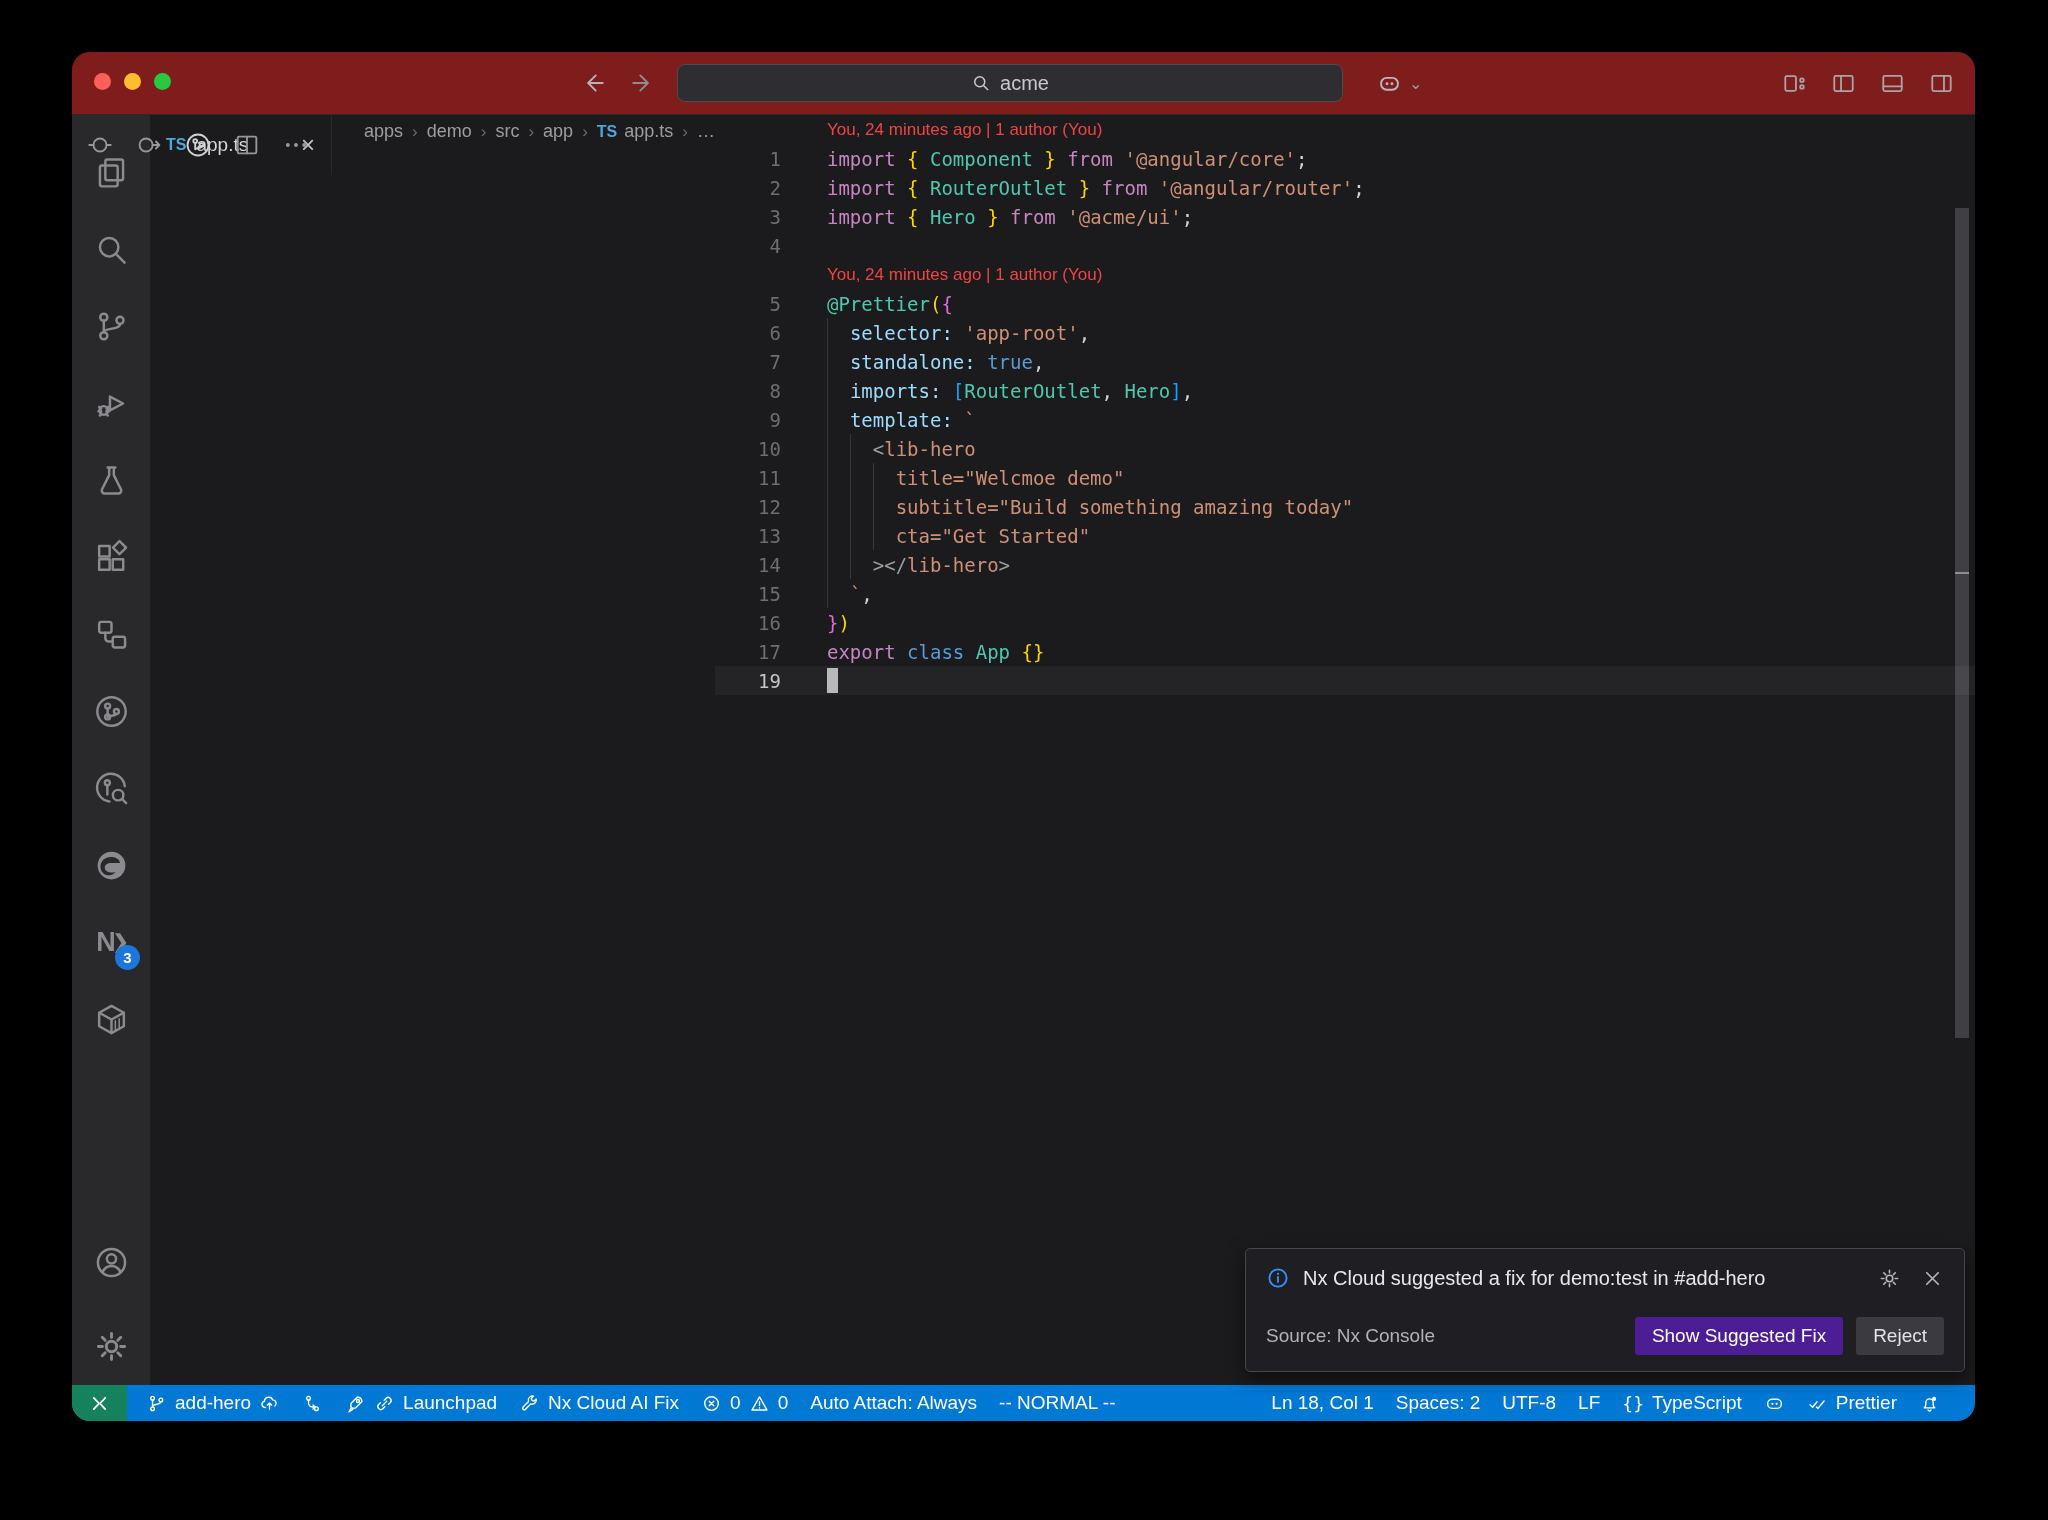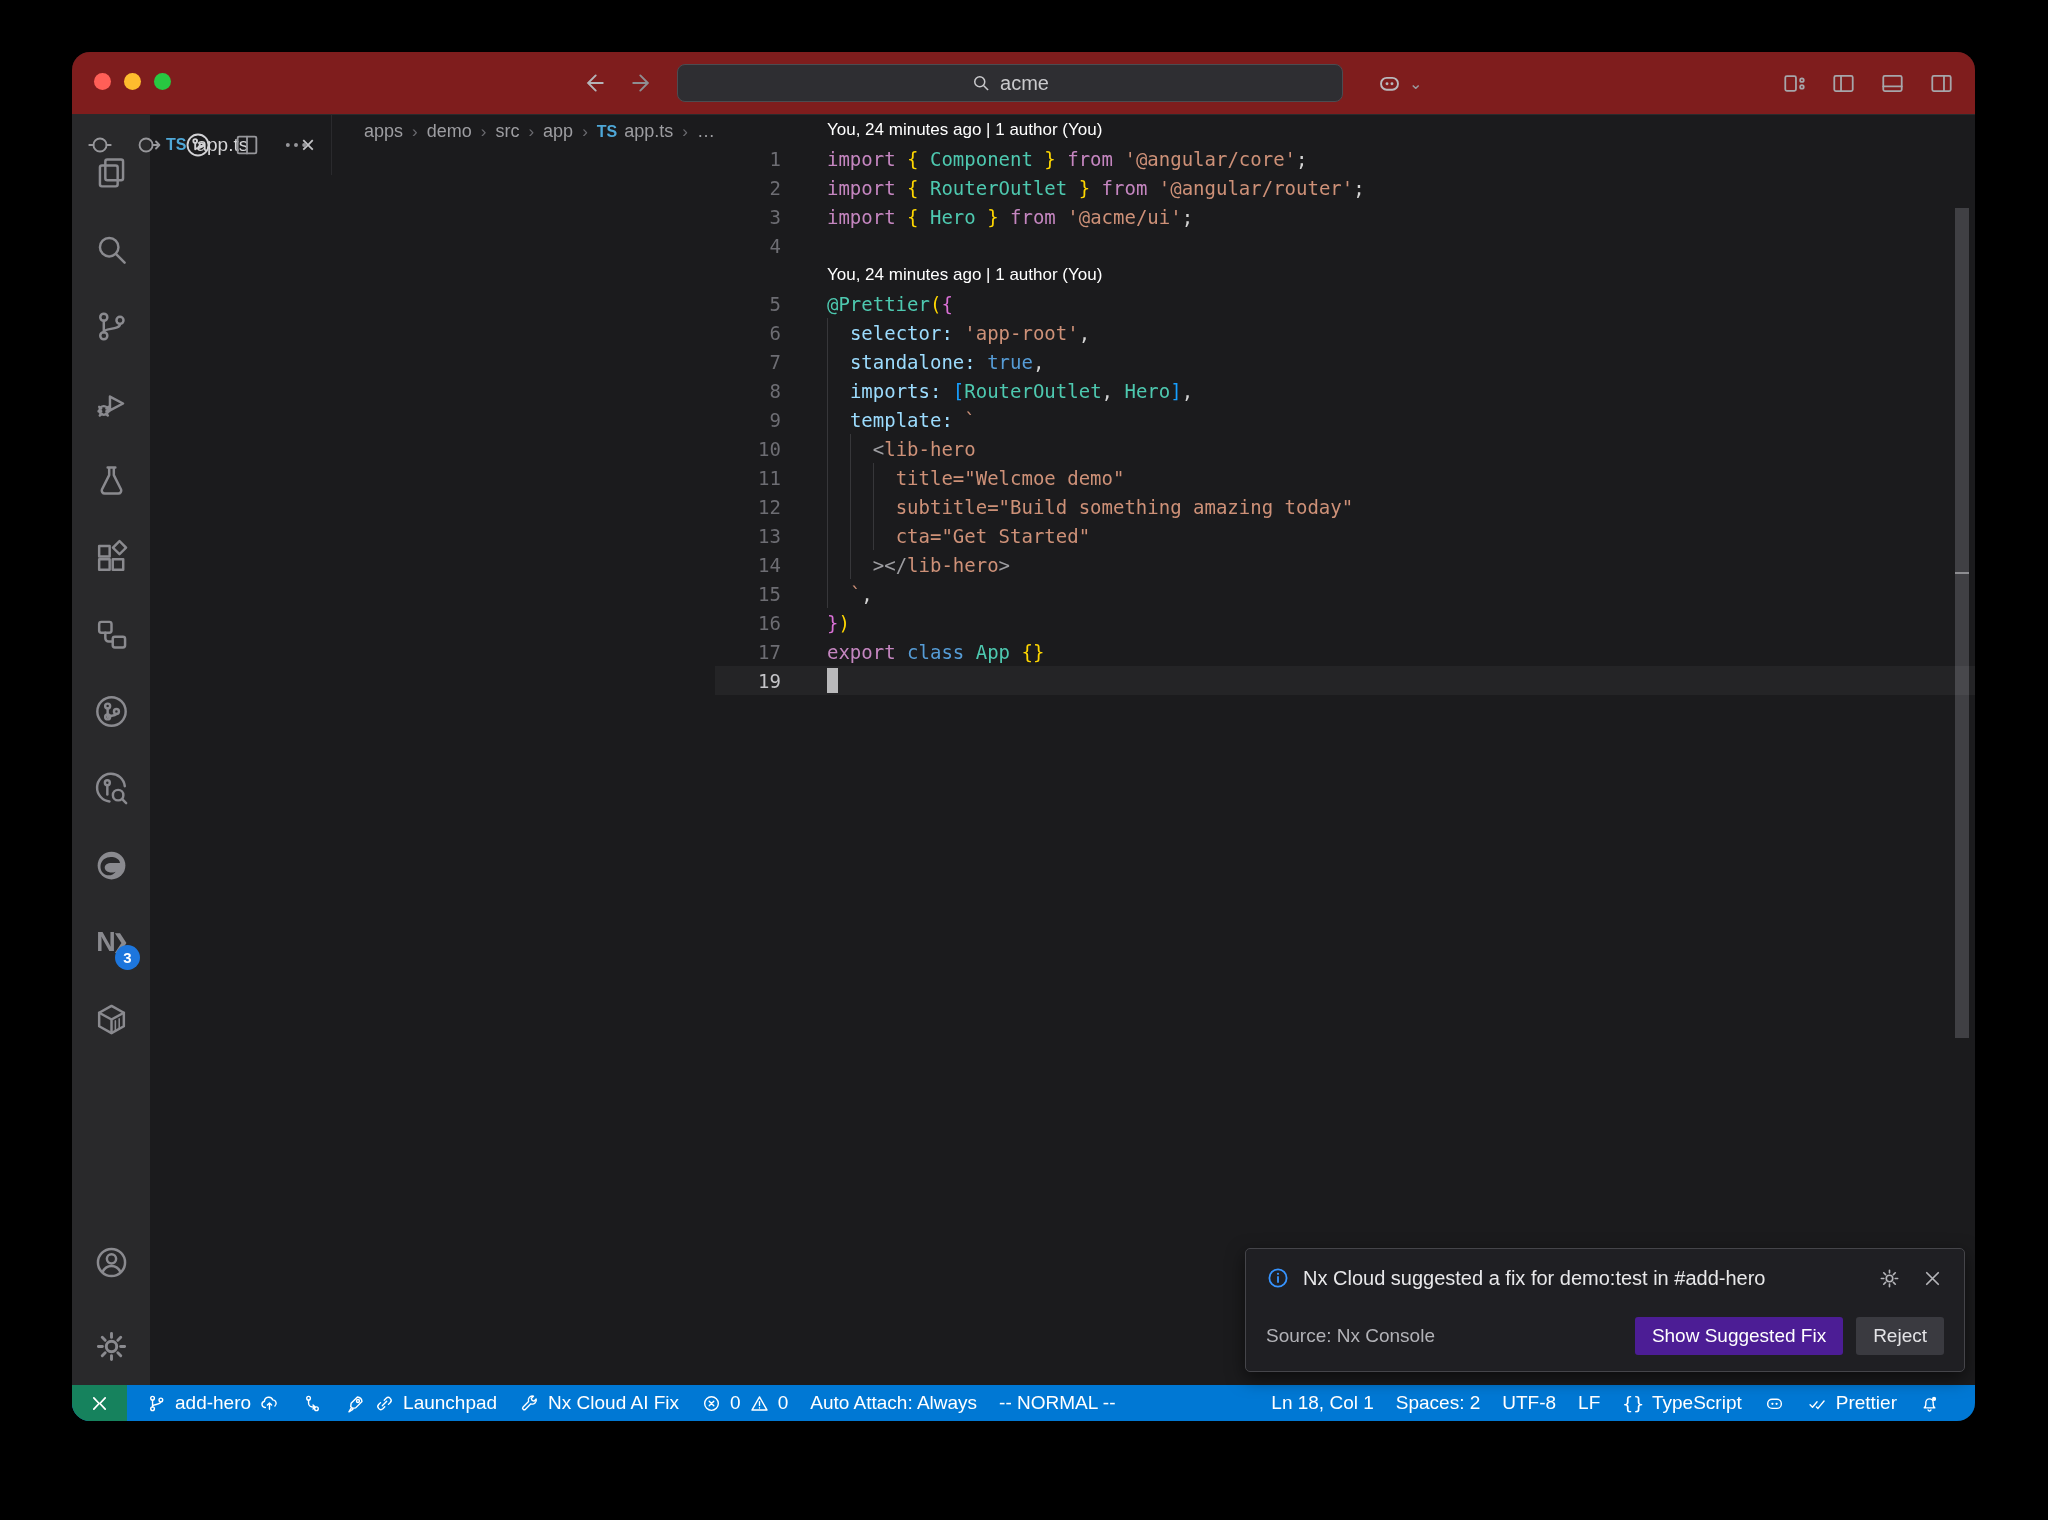--- a/index.html
+++ b/index.html
@@ -55,21 +55,21 @@
   .bc-sep { color:#6b6b70; font-size:17px; }
 
   
   .editor { flex:1; position:relative; font-family:"DejaVu Sans Mono",monospace; font-size:19px; overflow:hidden; }
   .row { height:29px; display:flex; align-items:center; white-space:pre; position:relative; }
   .row.cur { background:rgba(255,255,255,0.045); }
   .lnum { width:66px; text-align:right; color:#6d6d73; flex:none; }
   .row.cur .lnum { color:#c4c4c8; }
   .lcontent { margin-left:46px; position:relative; height:100%; display:flex; align-items:center; }
   .guide { position:absolute; top:0; bottom:0; width:1px; background:#37373a; }
-  .blame-row { color:#ffffff; font-family:"Liberation Sans",sans-serif; font-size:17px; padding-left:112px; }
+  .blame-row { color:#ef4444; font-family:"Liberation Sans",sans-serif; font-size:17px; padding-left:112px; }
   .cursorblk { position:absolute; left:0; top:2px; width:11px; height:25px; background:#b9b9bb; }
   .tk-kw{color:#C586C0}.tk-kw2{color:#569CD6}.tk-type{color:#4EC9B0}.tk-str{color:#CE9178}
   .tk-prop{color:#9CDCFE}.tk-pln{color:#d4d4d4}.tk-pun{color:#9d9da1}
   .tk-b1{color:#FFD700}.tk-b2{color:#DA70D6}.tk-b3{color:#179FFF}
 
   .scrollbar { position:absolute; right:6px; top:93px; width:14px; height:944px; }
   .sb-thumb { position:absolute; top:0; left:0; right:0; height:830px; background:#404044; }
   .sb-mark { position:absolute; left:0; right:0; top:364px; height:2px; background:#8d8d91; }
 
   

